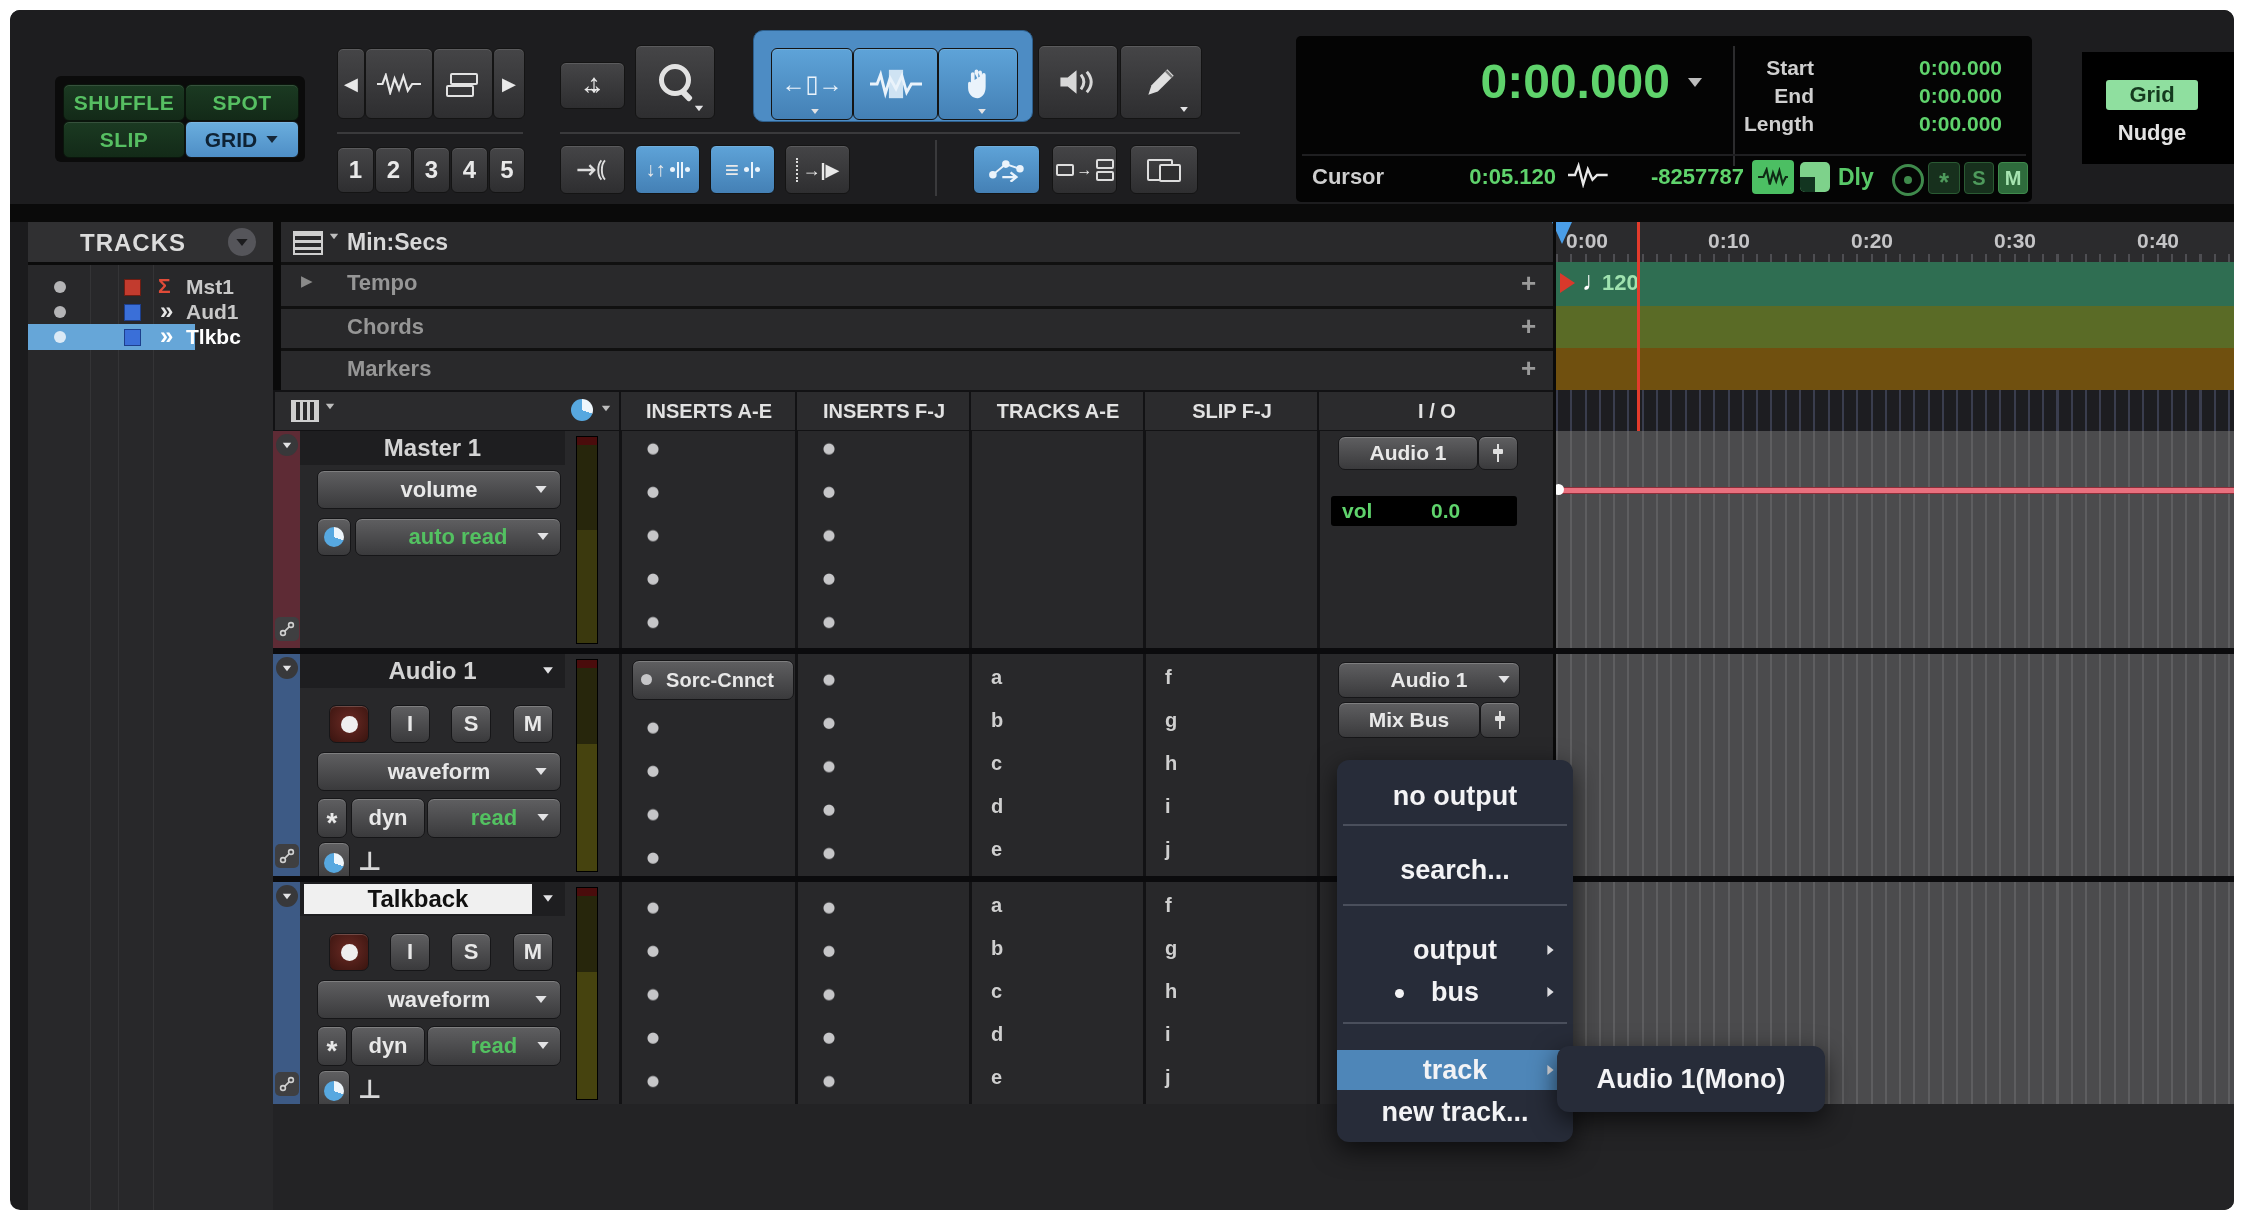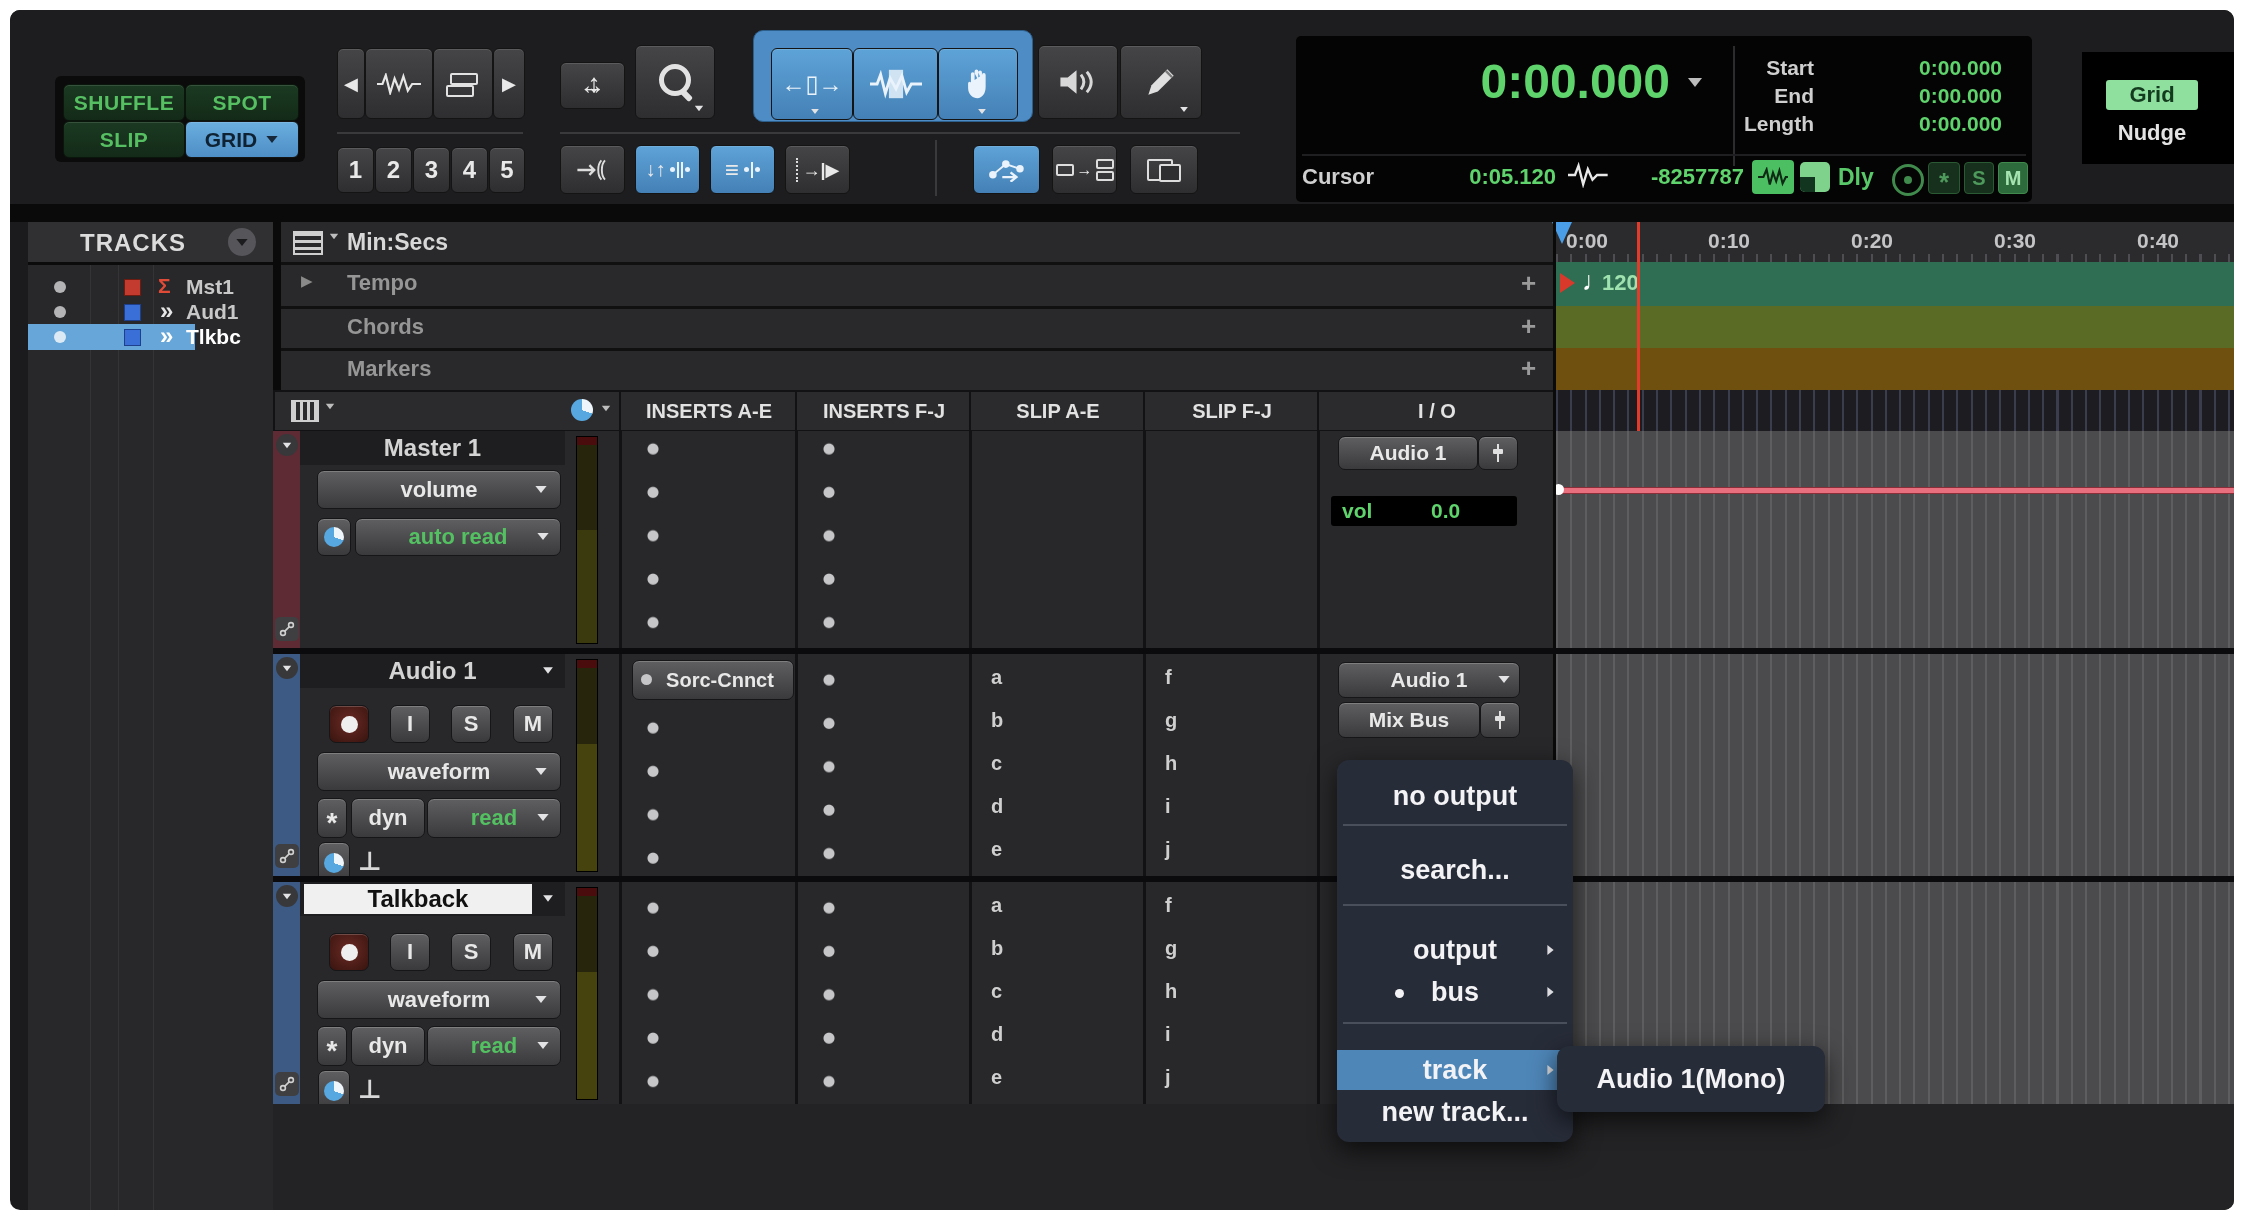--- a/index.html
+++ b/index.html
@@ -188,21 +188,21 @@
       <div class="lbl green" style="left:14px;top:18px;width:360px;text-align:right;font-size:48px;">0:00.000</div>
       <span class="tri-dn" style="position:absolute;left:392px;top:42px;border-top-color:#bdbdbd;"></span>
       <div class="a" style="left:437px;top:10px;width:2px;height:120px;background:#2c2c2e;"></div>
       <div class="lbl" style="left:450px;top:20px;width:68px;text-align:right;font-size:21px;color:#cfcfcf;">Start</div>
       <div class="lbl green" style="left:534px;top:20px;width:172px;text-align:right;font-size:21px;">0:00.000</div>
       <div class="lbl" style="left:450px;top:48px;width:68px;text-align:right;font-size:21px;color:#cfcfcf;">End</div>
       <div class="lbl green" style="left:534px;top:48px;width:172px;text-align:right;font-size:21px;">0:00.000</div>
       <div class="lbl" style="left:440px;top:76px;width:78px;text-align:right;font-size:21px;color:#cfcfcf;">Length</div>
       <div class="lbl green" style="left:534px;top:76px;width:172px;text-align:right;font-size:21px;">0:00.000</div>
       <div class="a" style="left:6px;top:118px;width:724px;height:2px;background:#1f1f21;"></div>
-      <div class="lbl" style="left:6px;top:128px;font-size:22px;color:#cfcfcf;">Cursor</div>
+      <div class="lbl" style="left:16px;top:128px;font-size:22px;color:#cfcfcf;">Cursor</div>
       <div class="lbl green" style="left:130px;top:128px;width:130px;text-align:right;font-size:22px;">0:05.120</div>
       <svg class="a" style="left:272px;top:126px;" width="42" height="26" viewBox="0 0 36 22">
         <polyline points="0,11 6,11 9,3 13,19 17,6 21,15 25,11 34,11" fill="none" stroke="#e8e8e8" stroke-width="2"></polyline>
       </svg>
       <div class="lbl green" style="left:322px;top:128px;width:126px;text-align:right;font-size:22px;">-8257787</div>
       <div class="a" style="left:456px;top:124px;width:42px;height:34px;background:#4cbf63;border-radius:4px;display:flex;align-items:center;justify-content:center;">
         <svg width="32" height="20" viewBox="0 0 30 18">
               <polyline points="1,9 6,9 9,2 12,16 15,5 18,13 21,3 24,15 27,9 29,9" fill="none" stroke="#0e2a14" stroke-width="2"></polyline>
             </svg>
       </div>
@@ -312,21 +312,21 @@
     <div class="pie" style="position:absolute;left:296px;top:7px;width:22px;height:22px;"></div>
     <span class="tri-dn" style="position:absolute;left:324px;top:12px;transform:scale(.6);border-top-color:#bdbdbd;"></span>
   </div>
   <div class="hdrcell" style="left:609px;top:380px;width:176px;height:38px;">
         <span>INSERTS A-E</span>
       </div>
   <div class="hdrcell" style="left:785px;top:380px;width:174px;height:38px;">
         <span>INSERTS F-J</span>
       </div>
   <div class="hdrcell" style="left:959px;top:380px;width:174px;height:38px;">
-        <span>SLIP A-E</span>
+        <span>TRACKS A-E</span>
       </div>
   <div class="hdrcell" style="left:1133px;top:380px;width:174px;height:38px;">
         <span>SLIP F-J</span>
       </div>
   <div class="hdrcell" style="left:1307px;top:380px;width:236px;height:38px;">
         <span>I / O</span>
       </div>
 
   <div class="a" style="left:1546px;top:380px;width:678px;height:41px;background:#1d1d21;background-image:repeating-linear-gradient(90deg,#3a3d4e 0 2px,transparent 2px 14.3px);"></div>
   <div class="lane" style="left:1546px;top:421px;width:678px;height:217px;">

